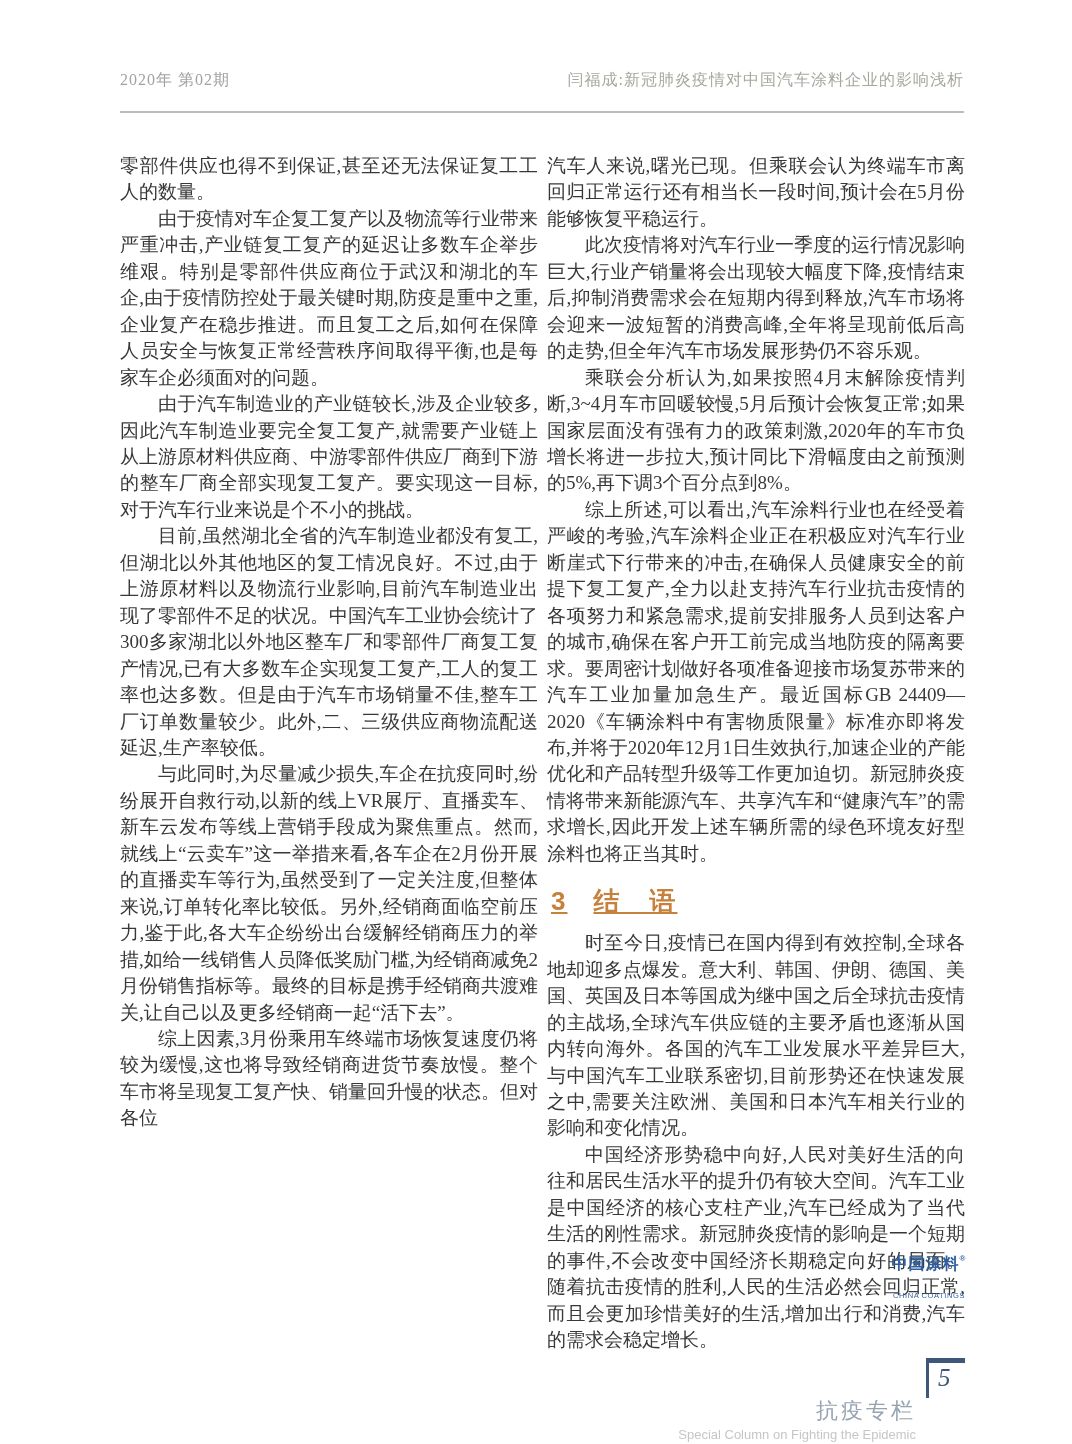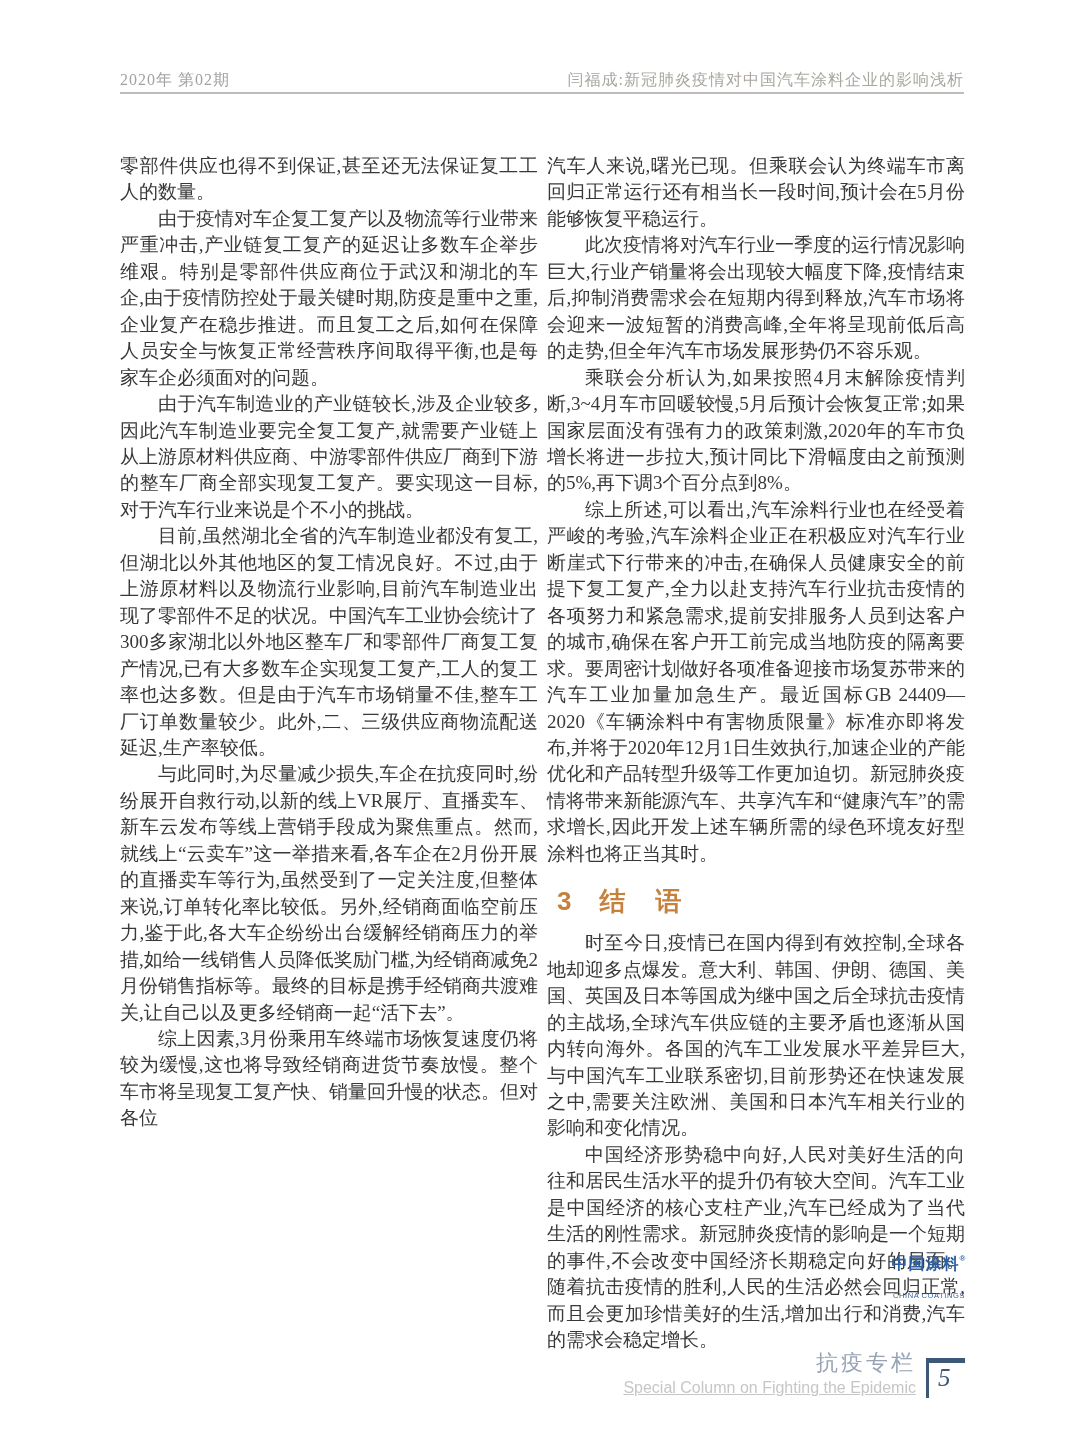--- a/index.html
+++ b/index.html
@@ -7,40 +7,41 @@
     width:1072px;height:1444px;background:#ffffff;position:relative;
     font-family:"Liberation Serif","DejaVu Serif",serif;
   }
   .page{position:absolute;inset:0;background:#ffffff;}
 
   
   .header{
     position:absolute;left:120px;top:70px;width:844px;
     display:flex;justify-content:space-between;align-items:flex-end;
     font-size:16px;color:#a2a2a2;letter-spacing:1px;
-    border-bottom:2px solid #bcbcbc;padding-bottom:1px;
+    border-bottom:2px solid #bcbcbc;padding-bottom:20px;
   }
   .header .right{color:#aaa69f;}
 
   
   .columns{
     position:absolute;left:120px;top:153px;width:845px;
     display:flex;gap:9px;
   }
   .col{
     width:418px;font-size:19px;line-height:26.45px;color:#383838;
     text-align:justify;
   }
   .col p{margin:0;}
   .col p.indent{text-indent:2em;}
 
   .section-heading{
     color:#c6813c;font-size:26px;font-weight:bold;line-height:34px;
-    margin:17px 0 12px 10px;font-family:"Liberation Sans","DejaVu Sans",sans-serif;
+    margin:17px 0 12px 4px;font-family:"Liberation Sans","DejaVu Sans",sans-serif;
     letter-spacing:2px;
+    text-decoration:underline;
   }
   .section-heading .num{margin-right:26px;}
 
   
   .logo{
     position:absolute;left:891px;top:1255px;width:76px;text-align:center;
     color:#2f5f9e;line-height:1.1;
   }
   .logo .wordmark{
     font-size:16px;font-weight:bold;letter-spacing:1px;white-space:nowrap;
@@ -52,26 +53,25 @@
     font-family:"Liberation Sans","DejaVu Sans",sans-serif;
   }
 
   
   .footer{
     position:absolute;right:107px;top:1350px;
     display:flex;align-items:flex-start;gap:10px;
   }
   .footer-text{text-align:right;}
   .footer-title{
-    font-size:22px;color:#95a3b3;letter-spacing:3px;line-height:26px;
+    font-size:22px;color:#95a3b3;letter-spacing:3px;line-height:26px;margin-top:48px;
   }
   .footer-sub{
-    font-size:16px;color:#c6c6c6;margin-top:3px;
+    font-size:13px;color:#c6c6c6;margin-top:3px;
     font-family:"Liberation Sans","DejaVu Sans",sans-serif;
-    text-decoration:underline;
   }
   .pagebox{
     margin-top:8px;width:27px;height:34px;
     border-top:5px solid #3d5878;border-left:3px solid #3d5878;
     padding:1px 0 0 9px;
   }
   .page-num{
     font-family:"Liberation Serif","DejaVu Serif",serif;
     font-style:italic;font-size:25px;color:#3d5878;line-height:28px;
   }

